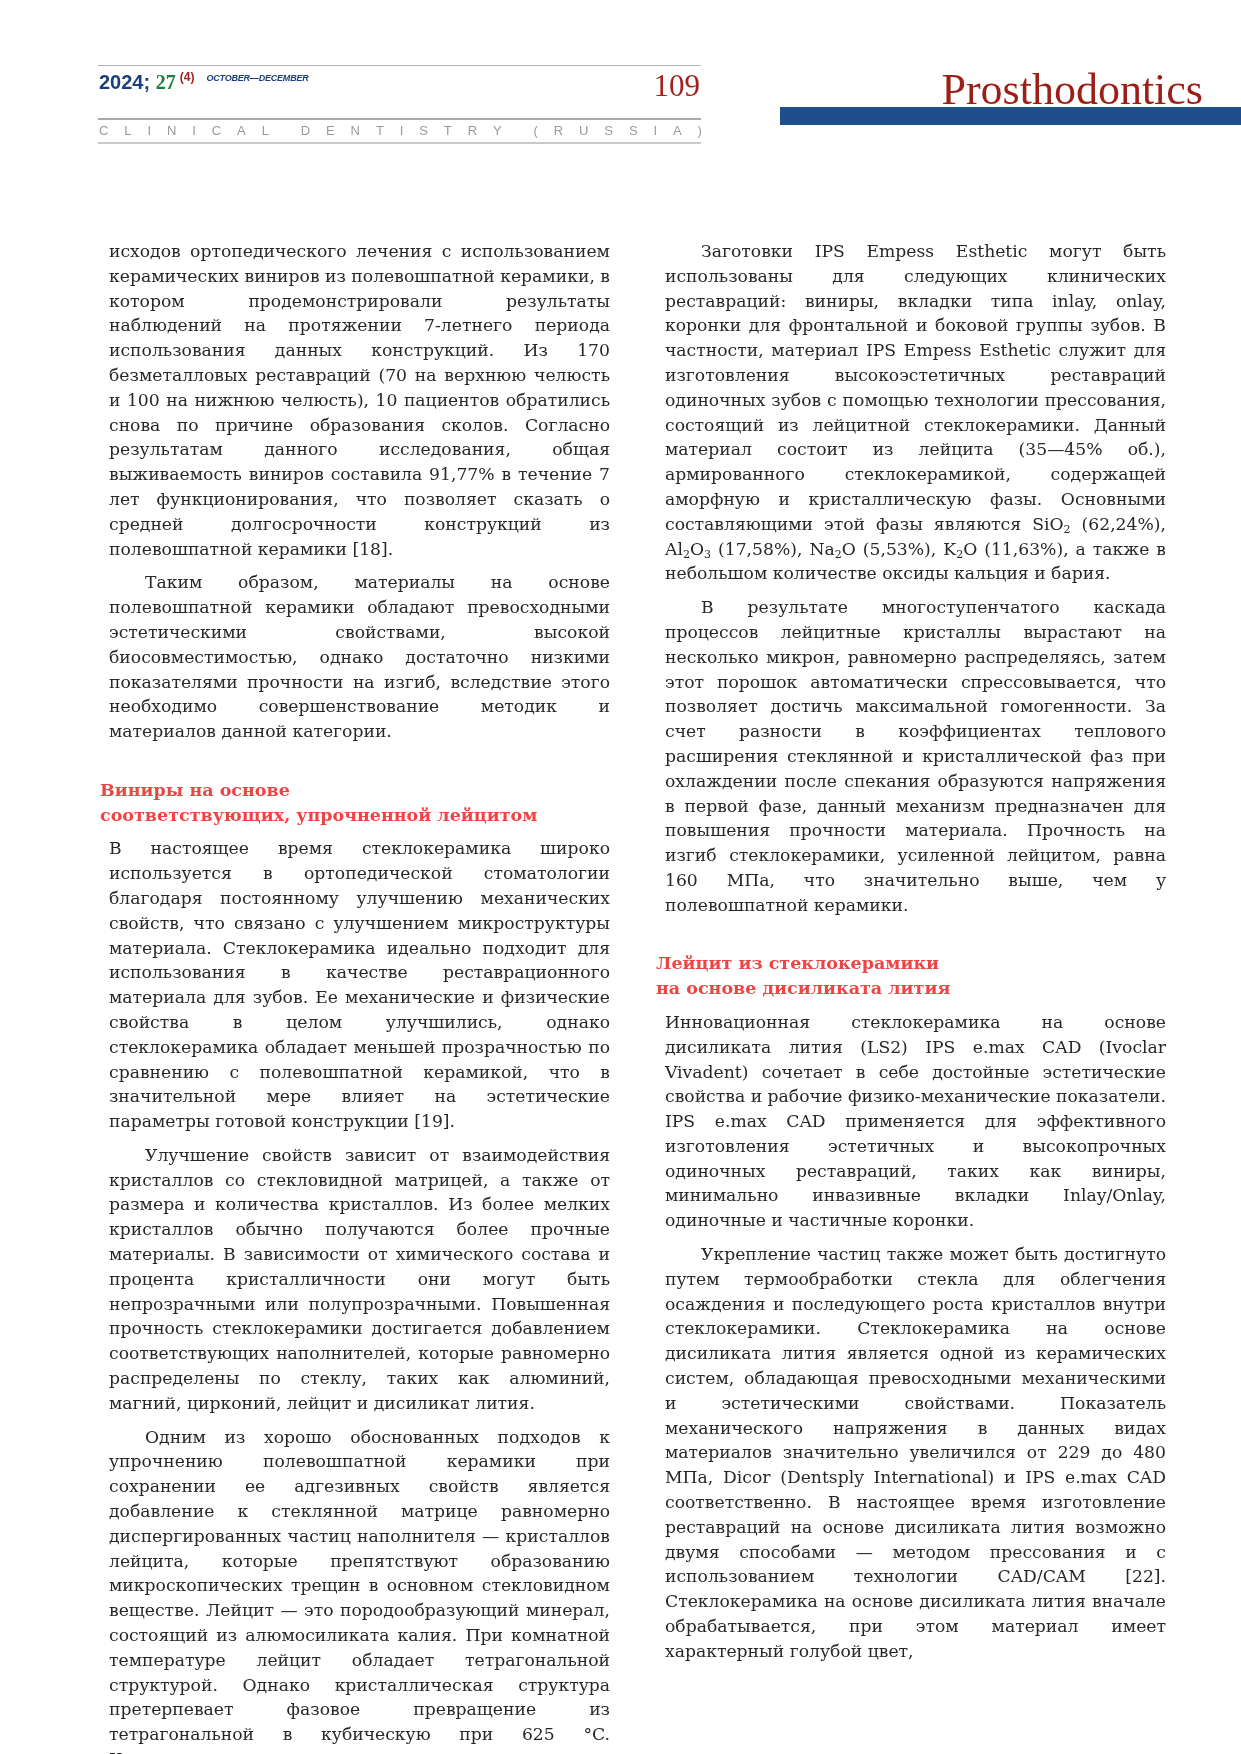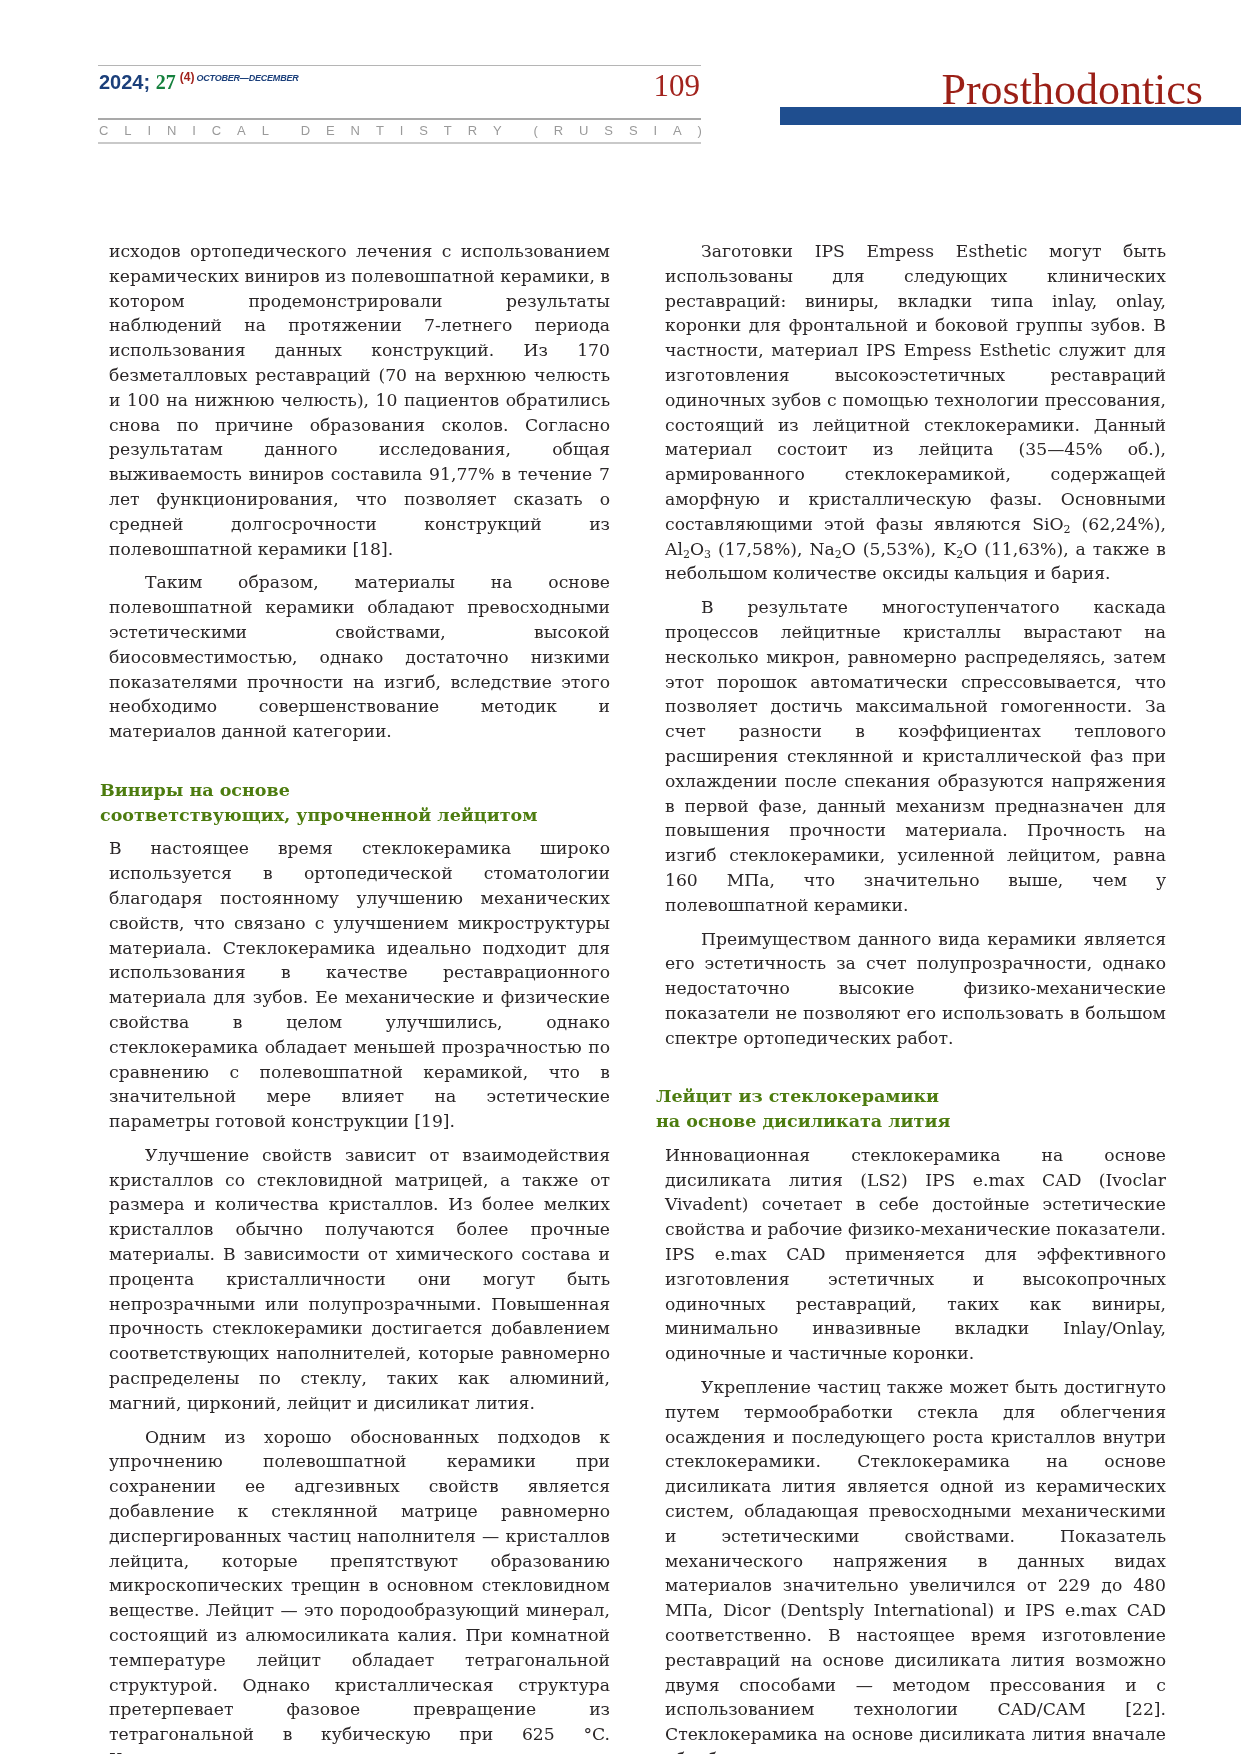--- a/index.html
+++ b/index.html
@@ -1,35 +1,35 @@
 <!DOCTYPE html>
 <html><head>
 <meta charset="utf-8">
 <style>
   html, body { margin: 0; padding: 0; background: #ffffff; }
   body { width: 1241px; height: 1754px; position: relative; overflow: hidden; font-family: "DejaVu Serif", "Liberation Serif", serif; color: #231f20; }
   .hdr-topline { position: absolute; left: 98px; top: 65px; width: 603px; height: 1px; background: #b5b5b5; }
   .hdr-issue { position: absolute; left: 99px; top: 70px; font-family: "Liberation Sans", sans-serif; font-weight: bold; font-size: 20px; color: #1b3f7a; white-space: nowrap; }
   .hdr-issue .vol { color: #15803d; font-family: Liberation Serif, serif; }
   .hdr-issue .num { color: #a2231d; font-size: 12px; vertical-align: 8px; margin-left: 4px; }
-  .hdr-issue .months { font-size: 9px; font-style: italic; color: #1b3f7a; vertical-align: 8px; margin-left: 2px; letter-spacing: -0.2px; }
+  .hdr-issue .months { font-size: 9px; font-style: italic; color: #1b3f7a; vertical-align: 8px; margin-left: 12px; letter-spacing: -0.2px; }
   .hdr-page { position: absolute; left: 640px; top: 68px; width: 60px; text-align: right; font-family: "Liberation Serif", serif; font-size: 31px; color: #a2231d; }
   .hdr-midline { position: absolute; left: 98px; top: 118px; width: 603px; height: 2px; background: #a9a9a9; }
   .hdr-journal { position: absolute; left: 99px; top: 123px; width: 603px; font-family: "Liberation Sans", sans-serif; font-size: 13px; color: #9a9a9a; letter-spacing: 0; display: flex; justify-content: space-between; }
   .hdr-journal span { display: inline-block; }
   .hdr-botline { position: absolute; left: 98px; top: 142px; width: 603px; height: 2px; background: #c9c9c9; }
   .hdr-section { position: absolute; left: 900px; top: 64px; width: 303px; text-align: right; font-family: "Liberation Serif", serif; font-size: 44px; color: #9b1f16; }
   .hdr-bar { position: absolute; left: 780px; top: 107px; width: 461px; height: 18px; background: #1f4e8f; }
 
   .col { position: absolute; top: 230px; width: 519px; font-family: "DejaVu Serif", serif; font-size: 17.2px; line-height: 24.8px; color: #2a2627; text-align: justify; }
   .col-left { left: 100px; }
   .col-right { left: 656px; }
   .col p { margin: 9px; text-indent: 0; hyphens: manual; }
   .col p.ind { text-indent: 36px; }
-  .col h2 { margin: 0; font-size: 17.5px; line-height: 24.8px; font-weight: bold; color: #4d7c0f; text-align: left; }
+  .col h2 { margin: 0; font-size: 17.5px; line-height: 24.8px; font-weight: bold; color: #ef4444; text-align: left; }
   .col .gap { height: 24.8px; }
   sub { font-size: 11px; line-height: 0; vertical-align: -3px; }
 </style>
 </head>
 <body>
 
 <div class="hdr-topline"></div>
 <div class="hdr-issue">
   <span>2024;</span>
   <span class="vol">27</span><span class="num">(4)</span><span class="months">OCTOBER—DECEMBER</span>
@@ -78,21 +78,20 @@
     <span>соответствующих, упрочненной лейцитом</span>
   </h2>
   <p>В настоящее время стеклокерамика широко используется в ортопедической стоматологии благодаря постоянному улучшению механических свойств, что связано с улучшением микроструктуры материала. Стеклокерамика идеально подходит для использования в качестве реставрационного материала для зубов. Ее механические и физические свойства в целом улучшились, однако стеклокерамика обладает меньшей прозрачностью по сравнению с полевошпатной керамикой, что в значительной мере влияет на эстетические параметры готовой конструкции [19].</p>
   <p class="ind">Улучшение свойств зависит от взаимодействия кристаллов со стекловидной матрицей, а также от размера и количества кристаллов. Из более мелких кристаллов обычно получаются более прочные материалы. В зависимости от химического состава и процента кристалличности они могут быть непрозрачными или полупрозрачными. Повышенная прочность стеклокерамики достигается добавлением соответствующих наполнителей, которые равномерно распределены по стеклу, таких как алюминий, магний, цирконий, лейцит и дисиликат лития.</p>
   <p class="ind">Одним из хорошо обоснованных подходов к упрочнению полевошпатной керамики при сохранении ее адгезивных свойств является добавление к стеклянной матрице равномерно диспергированных частиц наполнителя — кристаллов лейцита, которые препятствуют образованию микроскопических трещин в основном стекловидном веществе. Лейцит — это породообразующий минерал, состоящий из алюмосиликата калия. При комнатной температуре лейцит обладает тетрагональной структурой. Однако кристаллическая структура претерпевает фазовое превращение из тетрагональной в кубическую при 625 °C. Коммерческая стоматологическая керамика, содержащая кристаллический минерал в качестве укрепителя, включает IPS Empress (Ivoclar Vivadent) и Finesse All-ceramic (Dentsply International).В данных</p>
 </div>
 
 <div class="col col-right">
   <p class="ind"><span>Заготовки IPS Empess Esthetic могут быть использованы для следующих клинических реставраций: виниры, вкладки типа inlay, onlay, коронки для фронтальной и боковой группы зубов. В частности, материал IPS Empess Esthetic служит для изготовления высокоэстетичных реставраций одиночных зубов с помощью технологии прессования, состоящий из лейцитной стеклокерамики. Данный материал состоит из лейцита (35—45% об.), армированного стеклокерамикой, содержащей аморфную и кристаллическую фазы. Основными составляющими этой фазы являются </span><span>SiO</span><sub>2</sub><span> (62,24%), </span><span>Al</span><sub>2</sub><span>O</span><sub>3</sub><span> (17,58%), </span><span>Na</span><sub>2</sub><span>O (5,53%), </span><span>K</span><sub>2</sub><span>O (11,63%), а также в небольшом количестве оксиды кальция и бария.</span></p>
   <p class="ind">В результате многоступенчатого каскада процессов лейцитные кристаллы вырастают на несколько микрон, равномерно распределяясь, затем этот порошок автоматически спрессовывается, что позволяет достичь максимальной гомогенности. За счет разности в коэффициентах теплового расширения стеклянной и кристаллической фаз при охлаждении после спекания образуются напряжения в первой фазе, данный механизм предназначен для повышения прочности материала. Прочность на изгиб стеклокерамики, усиленной лейцитом, равна 160 МПа, что значительно выше, чем у полевошпатной керамики.</p>
-  <p class="ind">Преимуществом данного вида керамики является его эстетичность за счет полупрозрачности, однако недостаточно высокие физико-механические показатели не позволяют его использовать в большом спектре ортопедических работ.</p>
   <div class="gap"></div>
   <h2>
     <span>Лейцит из стеклокерамики</span><br>
     <span>на основе дисиликата лития</span>
   </h2>
   <p>Инновационная стеклокерамика на основе дисиликата лития (LS2) IPS e.max CAD (Ivoclar Vivadent) сочетает в себе достойные эстетические свойства и рабочие физико-механические показатели. IPS e.max CAD применяется для эффективного изготовления эстетичных и высокопрочных одиночных реставраций, таких как виниры, минимально инвазивные вкладки Inlay/Onlay, одиночные и частичные коронки.</p>
   <p class="ind">Укрепление частиц также может быть достигнуто путем термообработки стекла для облегчения осаждения и последующего роста кристаллов внутри стеклокерамики. Стеклокерамика на основе дисиликата лития является одной из керамических систем, обладающая превосходными механическими и эстетическими свойствами. Показатель механического напряжения в данных видах материалов значительно увеличился от 229 до 480 МПа, Dicor (Dentsply International) и IPS e.max CAD соответственно. В настоящее время изготовление реставраций на основе дисиликата лития возможно двумя способами — методом прессования и с использованием технологии CAD/CAM [22]. Стеклокерамика на основе дисиликата лития вначале обрабатывается, при этом материал имеет характерный голубой цвет,</p>
 </div>
 
 </body></html>

